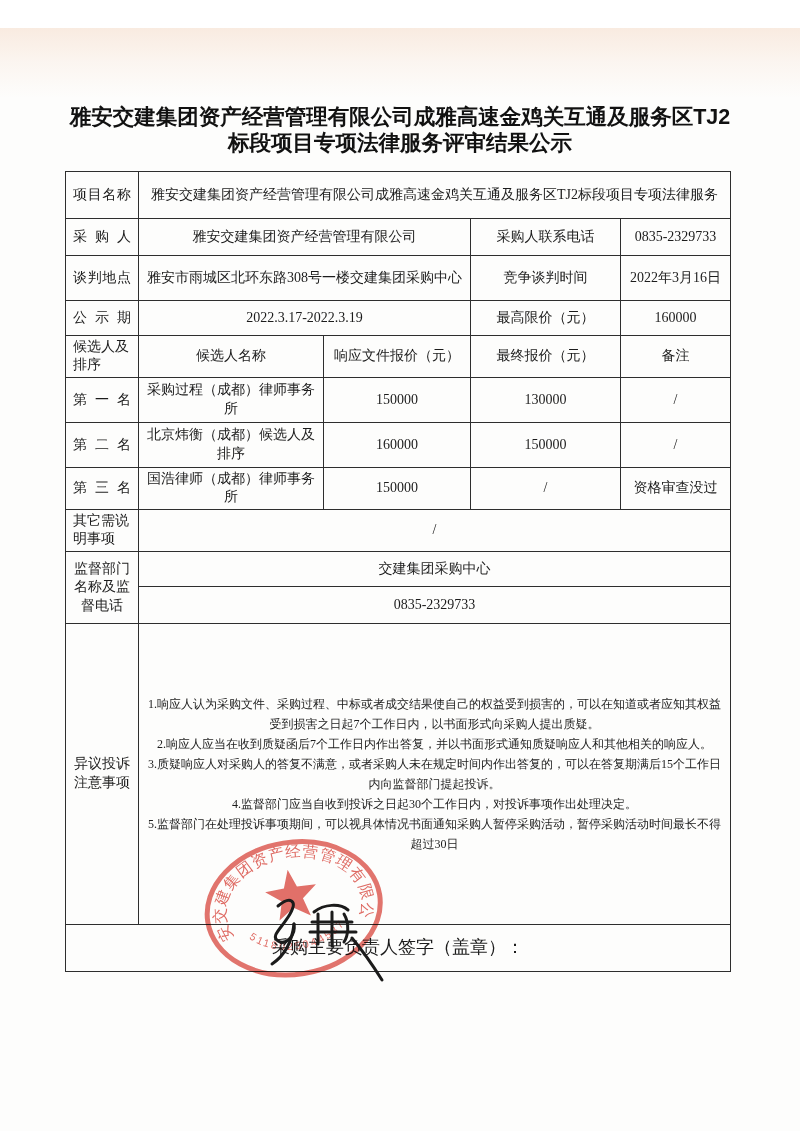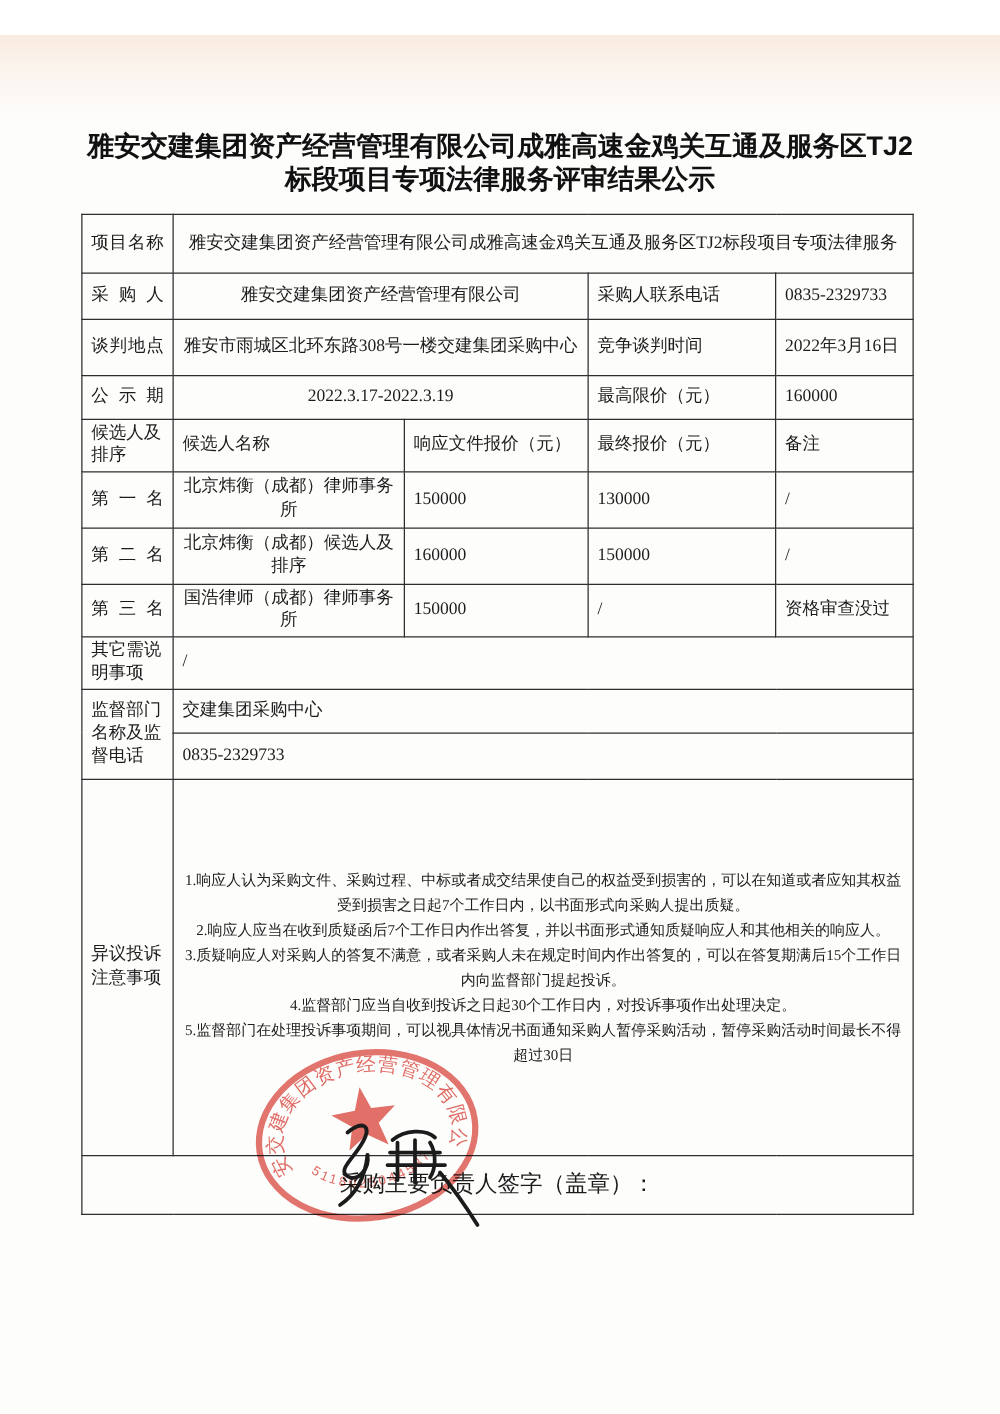--- a/index.html
+++ b/index.html
@@ -36,21 +36,21 @@
   }
   table.doc td{
     border:1.6px solid #2e2e2e;
     padding:2px 7px;
     vertical-align:middle;
     line-height:1.32;
     overflow:hidden;
   }
   td.lbl{padding:2px 5px;}
   td.just{text-align:justify;text-align-last:justify;}
-  td.c{}
+  td.c{text-align:center;}
   td.l{text-align:center;}
   td.objection-cell{padding:6px 9px;}
   .obj-items p{margin:0;line-height:20px;font-size:12px;}
   .sig-row-text{font-size:18px;}
   .stamp{
     position:absolute;left:200px;top:808px;width:192px;height:148px;
     transform:rotate(-9deg);
     mix-blend-mode:multiply;
     opacity:.88;
     pointer-events:none;
@@ -108,21 +108,21 @@
     <tr style="height:36px">
       <td class="lbl">候选人及排序</td>
       <td class="c">候选人名称</td>
       <td class="c">响应文件报价（元）</td>
       <td class="c">最终报价（元）</td>
       <td class="c">备注</td>
     </tr>
 
     <tr style="height:45px">
       <td class="lbl just">第一名</td>
-      <td class="l">北京炜衡（成都）律师事务所</td>
+      <td class="l">采购过程（成都）律师事务所</td>
       <td class="c">150000</td>
       <td class="c">130000</td>
       <td class="c">/</td>
     </tr>
 
     <tr style="height:45px">
       <td class="lbl just">第二名</td>
       <td class="l">北京炜衡（成都）候选人及排序</td>
       <td class="c">160000</td>
       <td class="c">150000</td>

